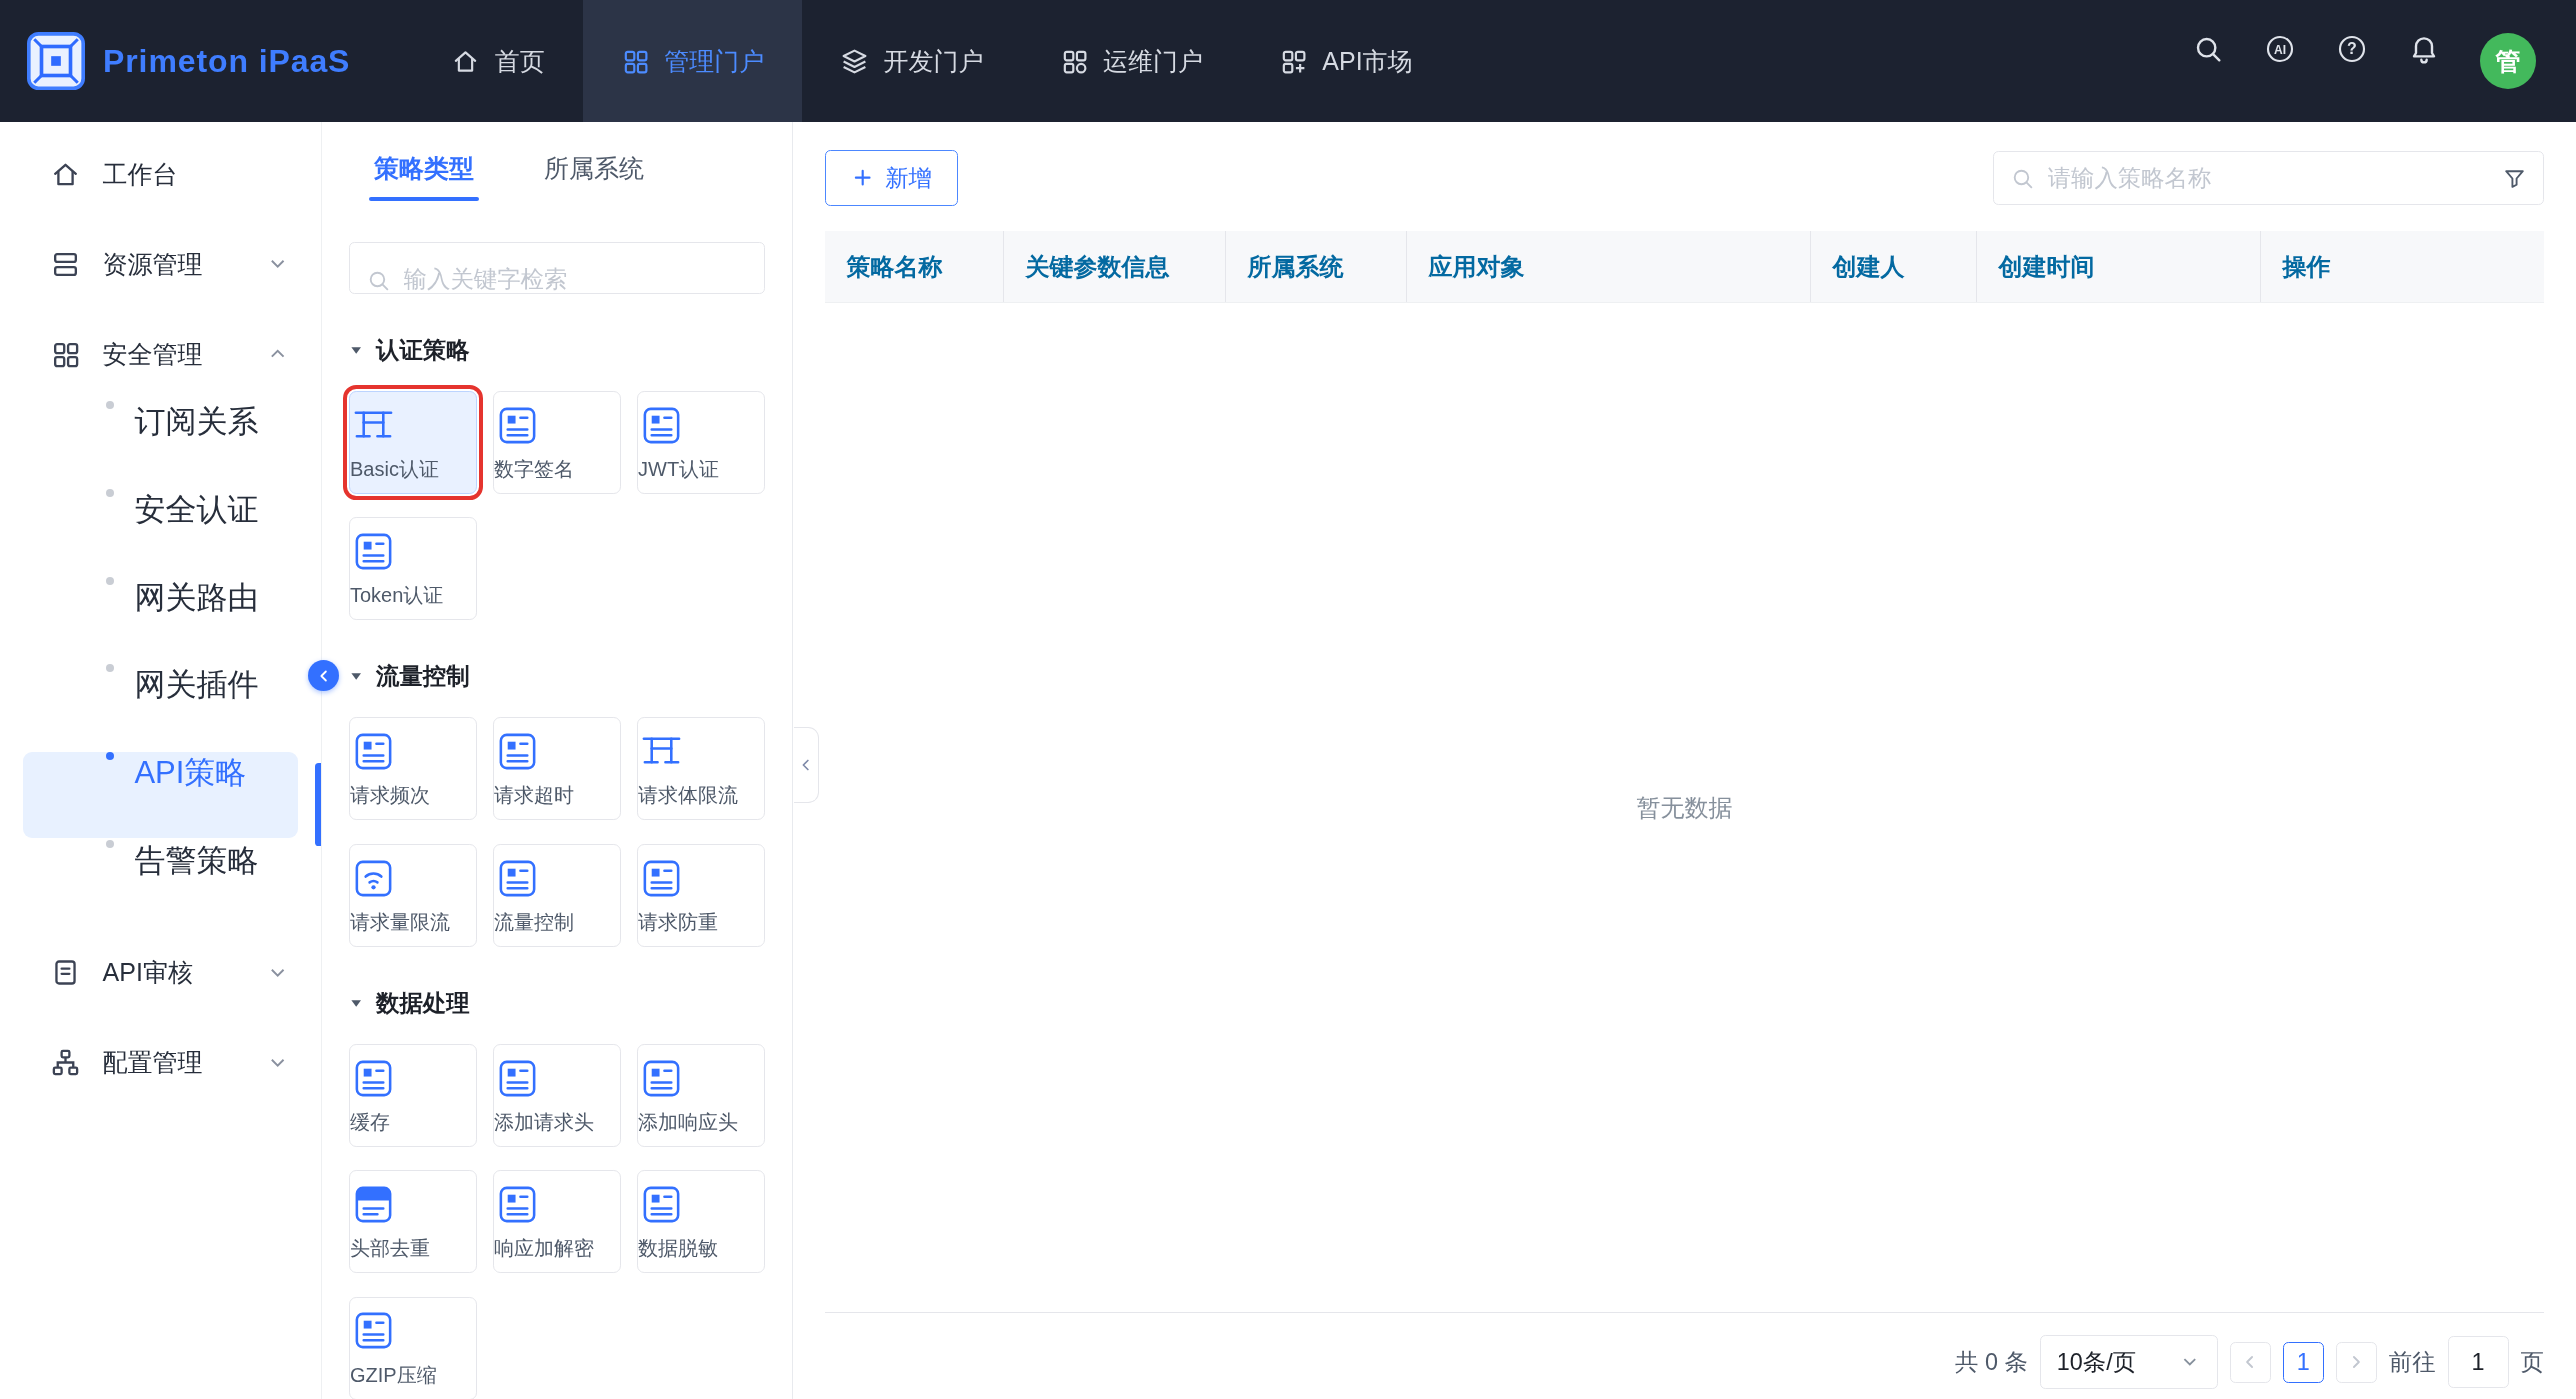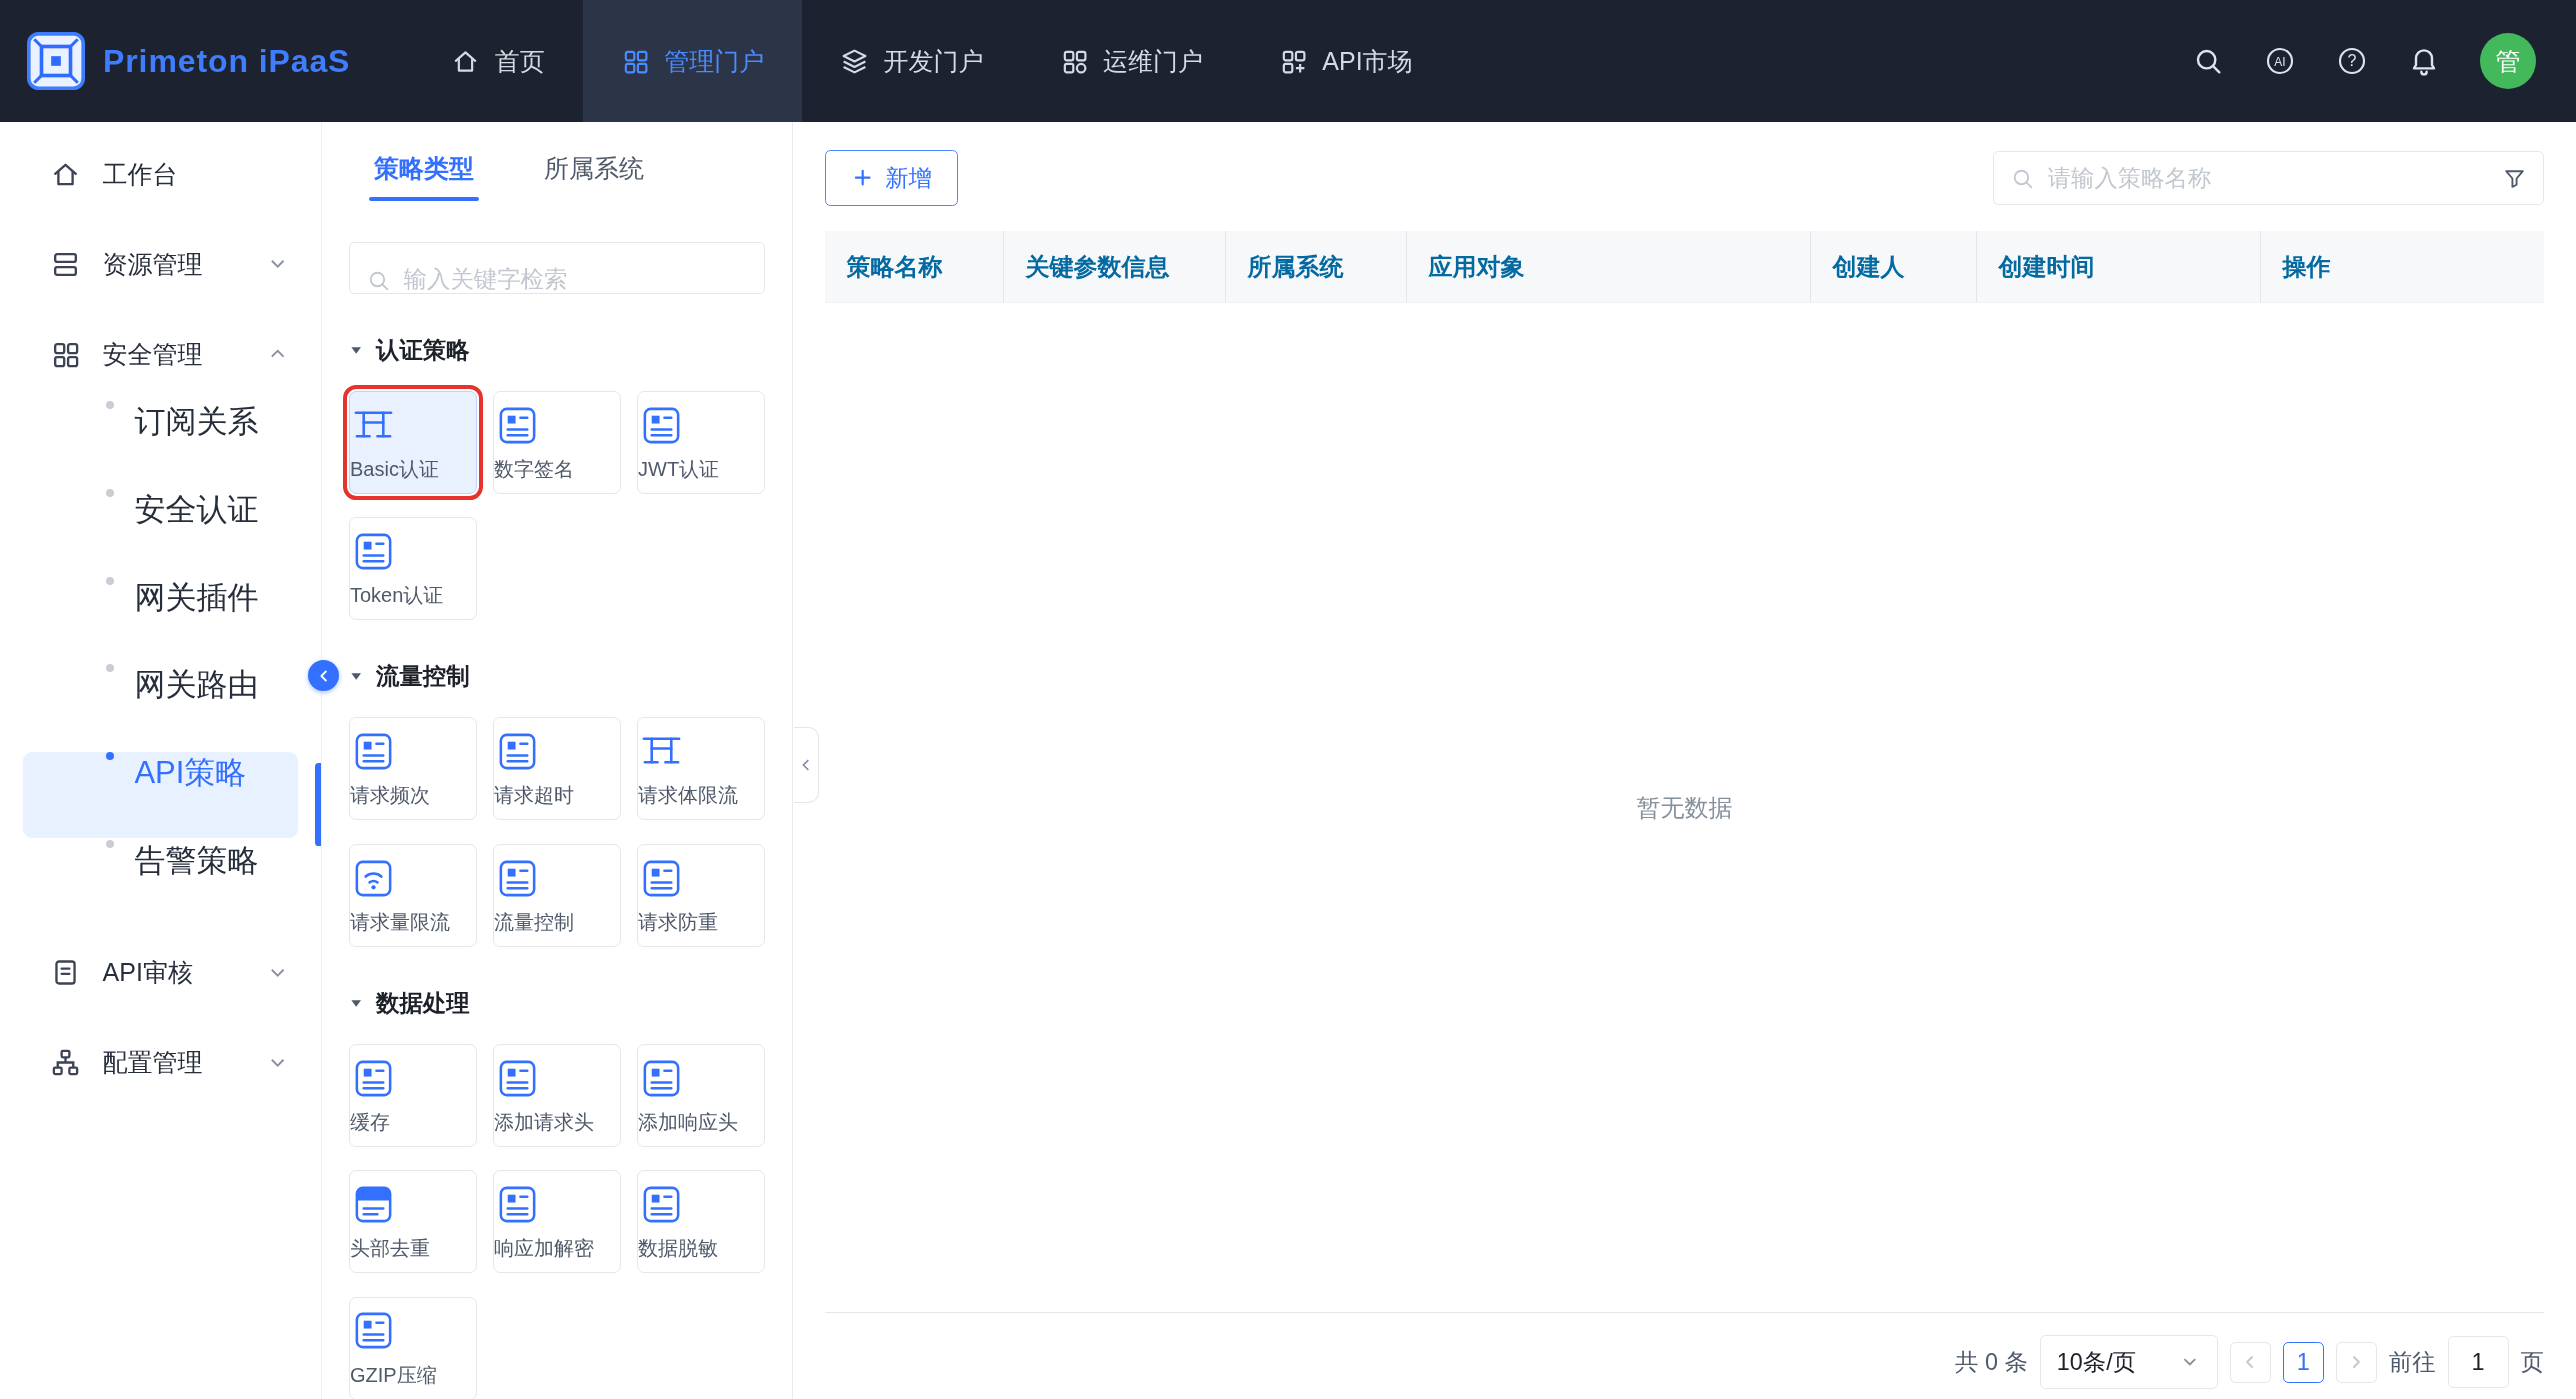--- a/index.html
+++ b/index.html
@@ -10,21 +10,21 @@
   
   .navbar{height:122px;background:#1c2230;display:flex;align-items:center;}
   .brand{display:flex;align-items:center;gap:18px;padding:0 63px 0 27px;cursor:pointer;}
   .brand-logo{width:58px;height:58px;}
   .brand-name{font-size:32px;font-weight:bold;color:#3f7dff;letter-spacing:0.9px;white-space:nowrap;}
   .nav-items{display:flex;height:100%;}
   .nav-item{display:flex;align-items:center;gap:14.4px;padding:0 38px;font-size:25px;color:#d6dae2;cursor:pointer;white-space:nowrap;}
   .nav-item .nico{width:29px;height:29px;}
   .nav-item.active{background:#2c3447;color:#4c8bff;}
   .nav-spacer{flex:1;}
-  .nav-right{display:flex;align-items:center;gap:40px;padding-right:40px;color:#dfe3ea;}
+  .nav-right{display:flex;gap:40px;padding-right:40px;color:#dfe3ea;font-weight:bold;}
   .nav-right .nico{width:32px;height:32px;cursor:pointer;}
   .avatar{width:56px;height:56px;border-radius:50%;background:#43b95c;color:#fff;font-size:25px;display:flex;align-items:center;justify-content:center;cursor:pointer;}
 
   
   .main-row{display:flex;height:1297px;position:relative;background:#fff;}
 
   
   .sidebar{width:322px;background:#fff;border-right:0.9px solid #eef0f2;padding-top:7.2px;position:relative;flex:none;}
   .side-item{height:90px;display:flex;align-items:center;padding:0 32px 0 50px;font-size:25px;color:#272e3b;cursor:pointer;}
   .side-item .sico{width:31px;height:31px;margin-right:21.6px;color:#3c4354;}
@@ -232,25 +232,25 @@
     <div class="side-sub-item">
       <span class="dot"></span>
       <span>订阅关系</span>
     </div>
     <div class="side-sub-item">
       <span class="dot"></span>
       <span>安全认证</span>
     </div>
     <div class="side-sub-item">
       <span class="dot"></span>
-      <span>网关插件</span>
+      <span>网关路由</span>
     </div>
     <div class="side-sub-item">
       <span class="dot"></span>
-      <span>网关路由</span>
+      <span>网关插件</span>
     </div>
     <div class="side-sub-item active">
       <span class="dot"></span>
       <span>API策略</span>
     </div>
     <div class="side-sub-item">
       <span class="dot"></span>
       <span>告警策略</span>
     </div>
     <div class="side-item">

